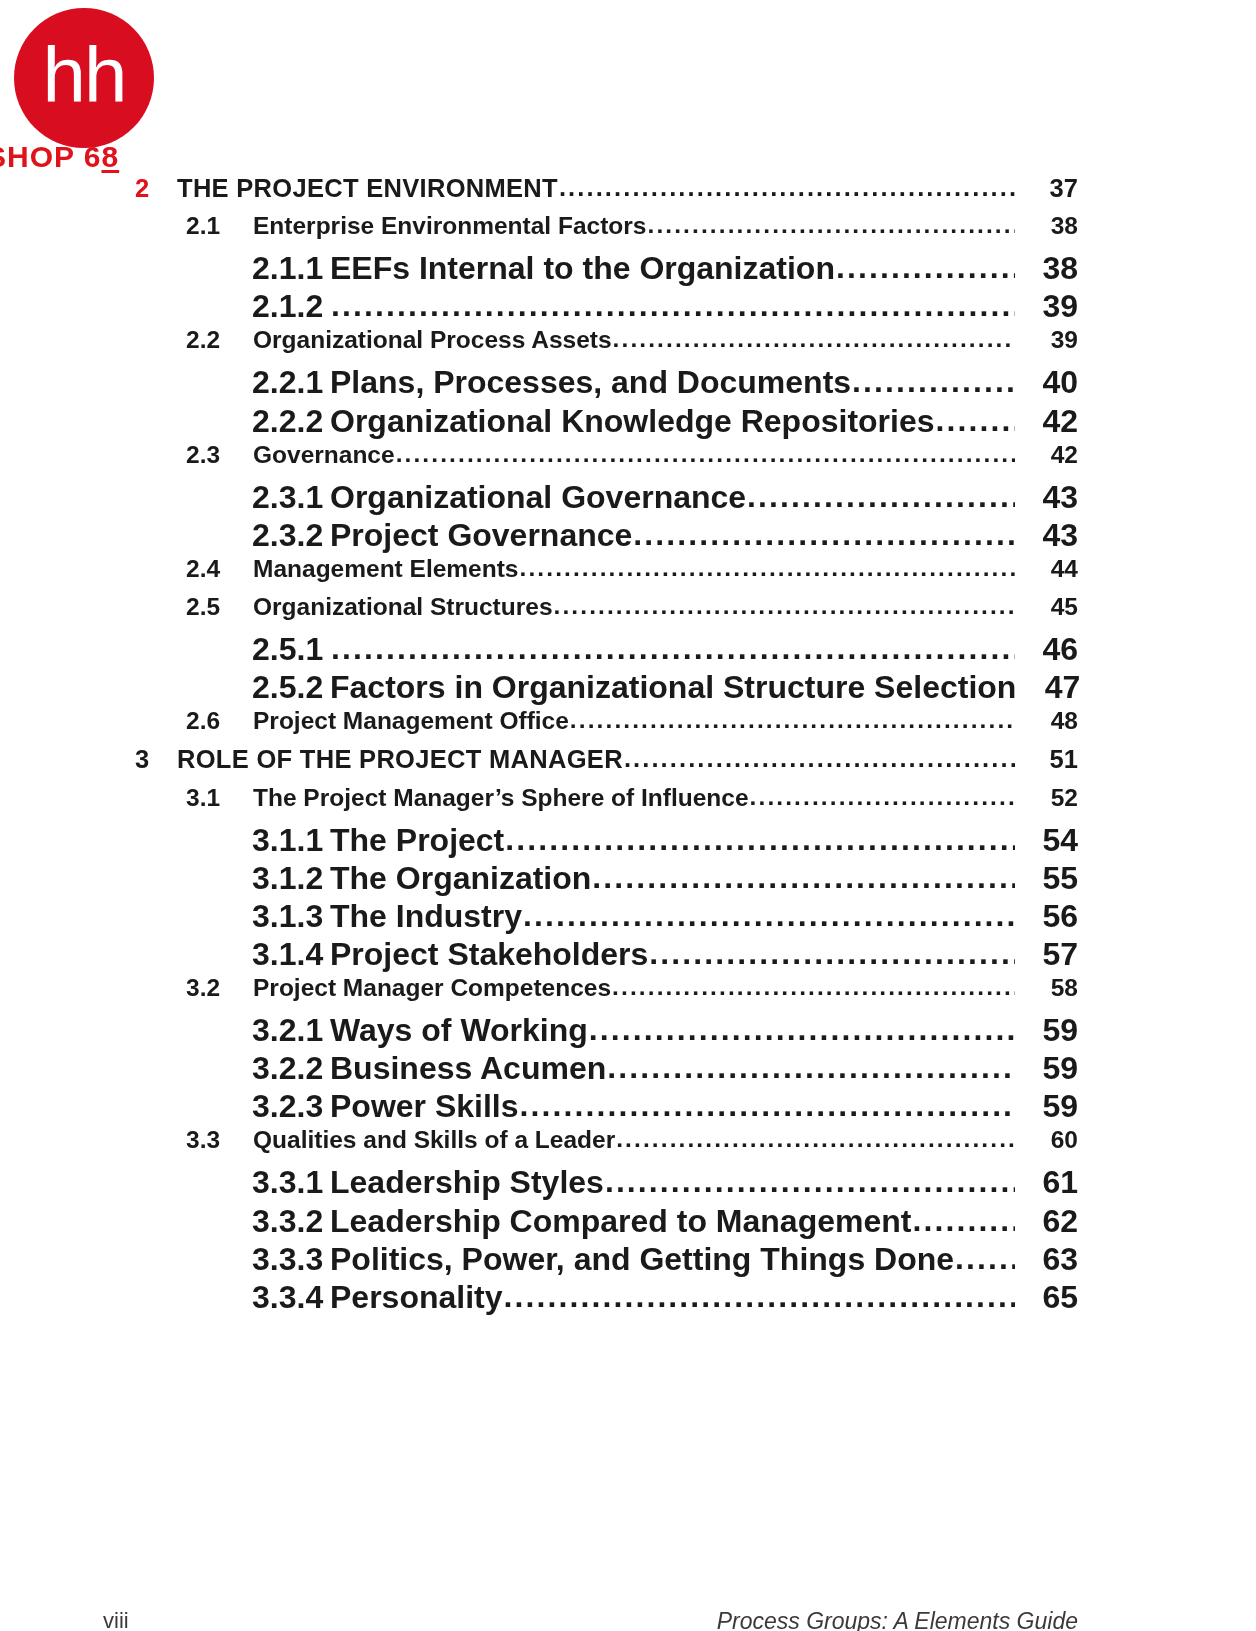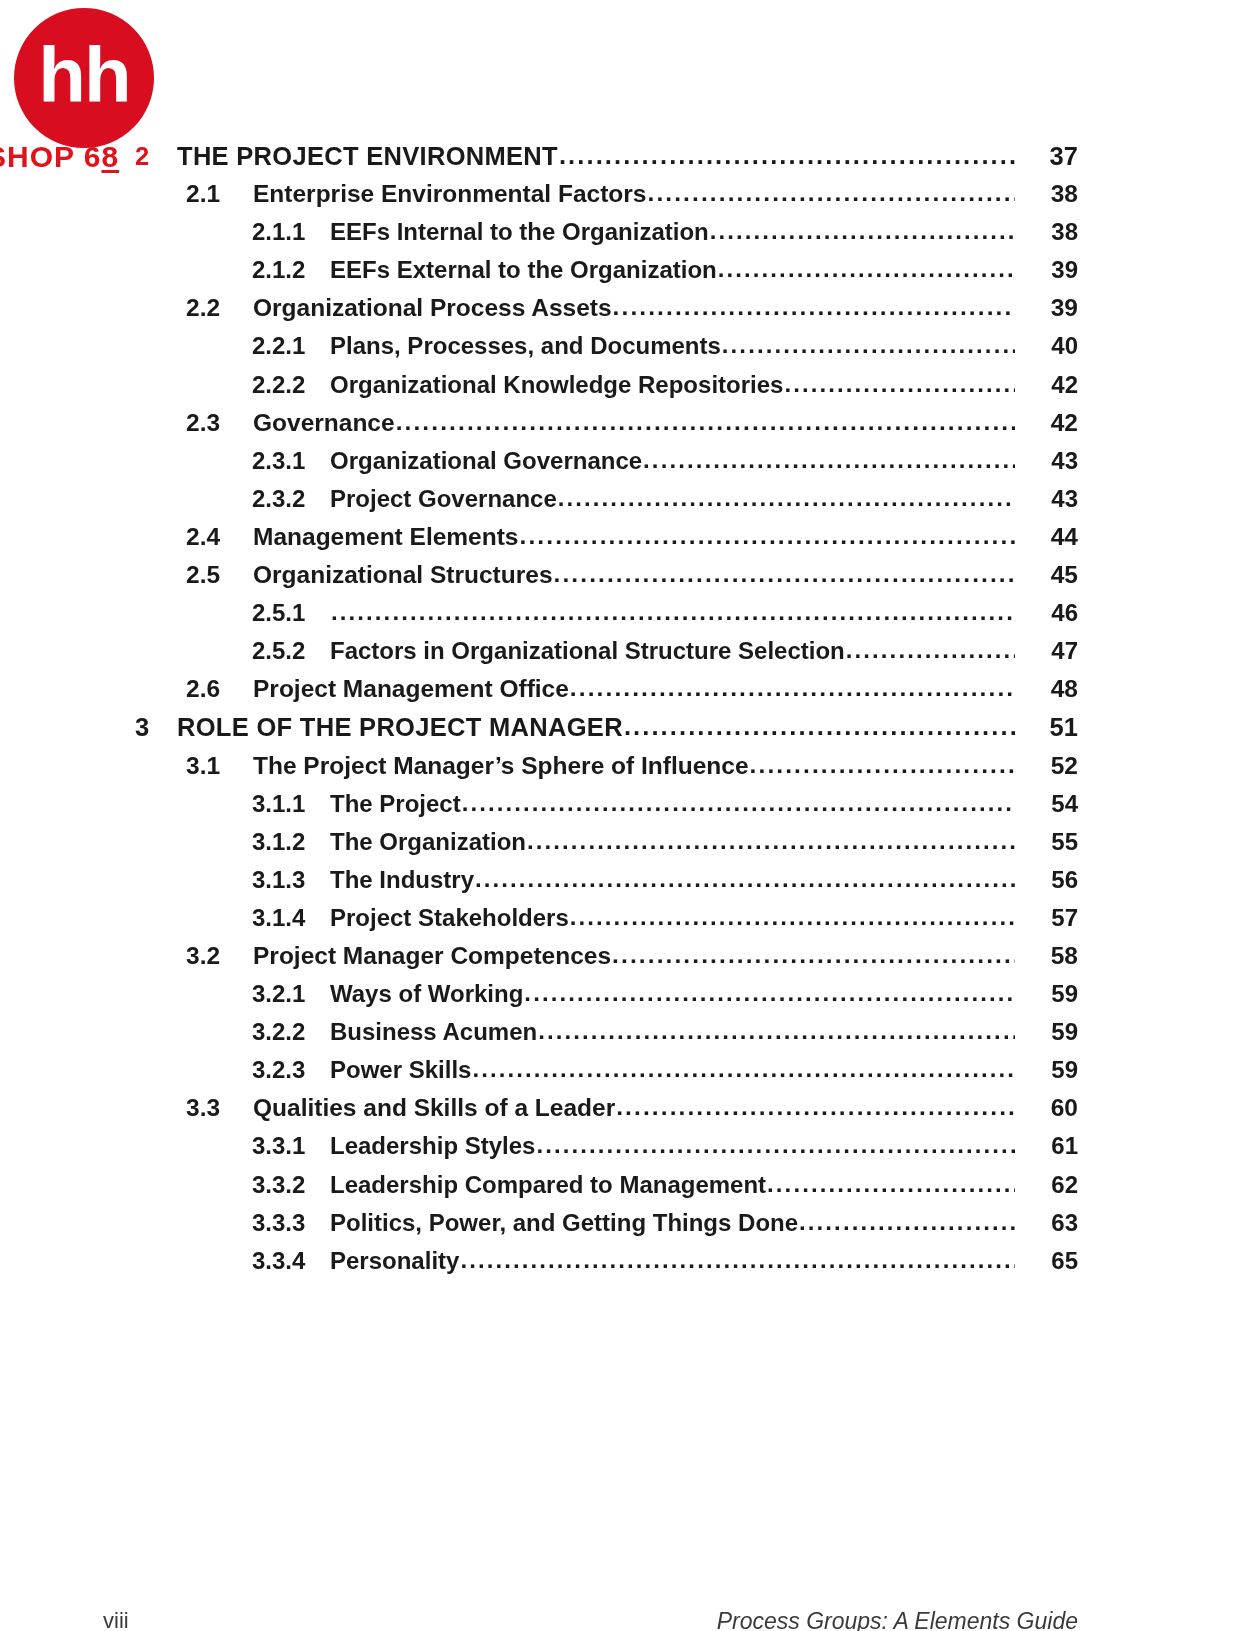--- a/index.html
+++ b/index.html
@@ -37,21 +37,21 @@
     position: absolute;
     left: 14px;
     top: 8px;
     width: 140px;
     height: 140px;
     display: flex;
     align-items: center;
     justify-content: center;
     color: #ffffff;
     font-family: "Liberation Sans", sans-serif;
-    font-weight: 700;
+    font-weight: 400;
     font-size: 78px;
     letter-spacing: -2px;
     line-height: 1;
     padding-bottom: 6px;
     box-sizing: border-box;
   }
   #logo-shop68 {
     position: absolute;
     left: -14px;
     top: 140px;
@@ -99,36 +99,37 @@
     margin-left: 1px;
     margin-right: 1px;
     position: relative;
     top: -1px;
   }
   .page {
     flex: 0 0 auto;
     font-weight: 700;
     text-align: right;
     white-space: nowrap;
+    margin-top: 32px;
   }
 
   
   .lvl1 { font-size: 25.5px; letter-spacing: 0.1px; }
   .lvl1 .num-col { width: 42px; margin-left: 135px; font-size: 25.5px; }
   .lvl1 .label { letter-spacing: 0.3px; }
   .lvl1 .page { width: 62px; padding-right: 178px; font-size: 25.5px; }
   .lvl1 .leader { font-size: 25.5px; }
 
   
   .lvl2 { font-size: 24.5px; }
   .lvl2 .num-col { width: 67px; margin-left: 186px; }
   .lvl2 .page { width: 62px; padding-right: 178px; }
 
   
-  .lvl3 { font-size: 24px; justify-content: center; }
+  .lvl3 { font-size: 32px; }
   .lvl3 .num-col { width: 78px; margin-left: 252px; }
   .lvl3 .page { width: 62px; padding-right: 178px; }
 
   
   #footer {
     position: absolute;
     left: 0;
     top: 1608px;
     width: 1256px;
     height: 40px;
@@ -176,21 +177,20 @@
       <span class="page">38</span>
     </div>
     <div class="toc-row lvl3">
       <span class="num-col">2.1.1</span>
       <span class="label">EEFs Internal to the Organization</span>
       <span class="leader">...............................................................................................................................................................</span>
       <span class="page">38</span>
     </div>
     <div class="toc-row lvl3">
       <span class="num-col">2.1.2</span>
-      <span class="label">EEFs External to the Organization</span>
       <span class="leader">...............................................................................................................................................................</span>
       <span class="page">39</span>
     </div>
     <div class="toc-row lvl2">
       <span class="num-col">2.2</span>
       <span class="label">Organizational Process Assets</span>
       <span class="leader">...............................................................................................................................................................</span>
       <span class="page">39</span>
     </div>
     <div class="toc-row lvl3">

